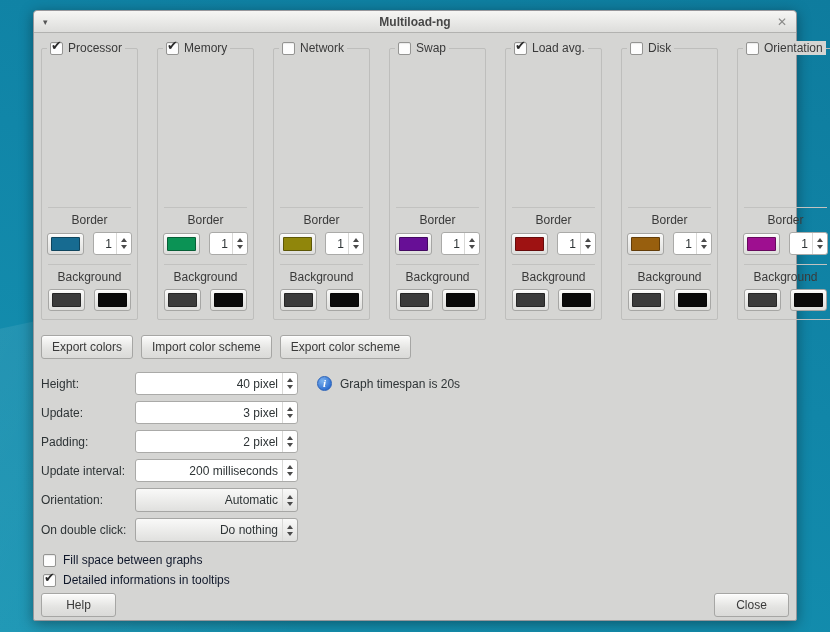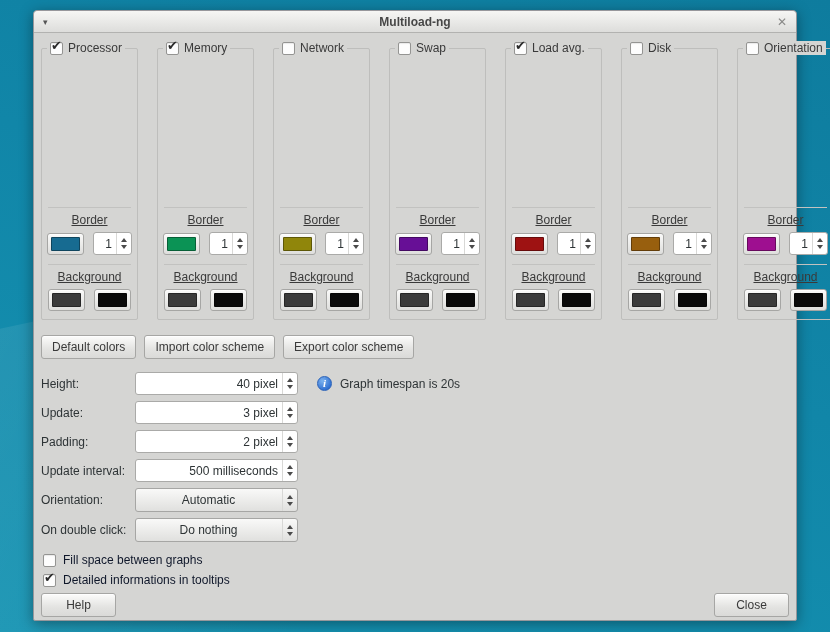--- a/index.html
+++ b/index.html
@@ -39,21 +39,21 @@
     font-size:13px; font-weight:700; color:#2a2a2a; }
 
   .color-list { display:flex; flex-direction:column; gap:6px; }
   .swatch { display:inline-flex; width:37px; height:22px; padding:3px;
     background:linear-gradient(#fafaf9,#dededc); border:1px solid #a6a6a4;
     border-radius:3px; box-shadow: inset 0 1px 0 rgba(255,255,255,0.7); cursor:default; }
   .swatch-inner { flex:1; border:1px solid rgba(0,0,0,0.35); border-radius:1px; }
 
   .sep { height:1px; background:#c2c2c0; margin:0 1px; }
   .sep.first { margin-top:auto; }
-  .subhead { text-align:center; color:#3a3a3a; margin:5px 0 5px;text-decoration:underline; }
+  .subhead { text-align:center; color:#3a3a3a; margin:5px 0 5px; }
   .border-row { display:flex; justify-content:center; align-items:center; gap:9px; margin-bottom:9px; }
   .bg-row { display:flex; justify-content:center; align-items:center; gap:9px; }
 
   .spin { display:flex; align-items:center; height:23px; background:#ffffff;
     border:1px solid #aaaaa8; border-radius:3px; overflow:hidden; cursor:text; }
   .spin.mini { width:39px; }
   .spin .value { flex:1; text-align:right; padding-right:4px; color:#2e3436; }
   .arrows { display:flex; flex-direction:column; align-items:center; justify-content:center;
     width:15px; align-self:stretch; gap:3px; cursor:default; }
   .spin .arrows { border-left:1px solid #d8d8d6; }
@@ -66,21 +66,21 @@
   .btn { background:linear-gradient(#fcfcfb,#e3e3e1 60%,#dadad8); border:1px solid #a6a6a4;
     border-radius:3px; padding:4px 10px; font-size:12px; color:#3a3a3a; cursor:default;
     box-shadow: inset 0 1px 0 rgba(255,255,255,0.7); font-family:inherit; }
 
   .settings { position:relative; margin-top:13px; }
   .srow { display:flex; align-items:center; margin-bottom:6px; }
   .slabel { width:94px; color:#2e3436; }
   .field { width:163px; }
   .combo { display:flex; align-items:center; height:24px; width:163px;
     background:linear-gradient(#f9f9f8,#e0e0de); border:1px solid #a6a6a4; border-radius:3px; cursor:default; }
-  .combo .value { flex:1; text-align:center; padding-left:3px; color:#2e3436; }
+  .combo .value { flex:1; text-align:right; padding-left:3px; color:#2e3436; }
   .info-note { position:absolute; left:276px; top:4px; display:flex; align-items:center; gap:8px; }
   .info-icon { width:15px; height:15px; border-radius:50%; flex:0 0 15px;
     background: radial-gradient(circle at 35% 30%, #7db3ef, #2f6fd0 75%);
     border:1px solid #2b62b8; color:#fff; font-family:"Liberation Serif","DejaVu Serif",serif;
     font-style:italic; font-weight:700; font-size:11px; text-align:center; line-height:13px; }
 
   .optrow { display:flex; align-items:center; gap:7px; margin:5px 0 6px; padding-left:2px; }
   .optrow .optlabel { color:#0f172a; }
 
   .footer { margin-top:auto; display:flex; justify-content:space-between; }
@@ -337,21 +337,21 @@
                 <span class="swatch-inner" style="background: rgb(59, 59, 59);"></span>
               </span>
               <span class="swatch">
                 <span class="swatch-inner" style="background: rgb(10, 10, 10);"></span>
               </span>
             </div>
           </div>
         </div>
 
       <div class="scheme-buttons">
-        <button class="btn">Default colors</button>
+        <button class="btn">Export colors</button>
         <button class="btn">Import color scheme</button>
         <button class="btn">Export color scheme</button>
       </div>
 
       <div class="settings">
         <div>
 
             <div class="srow">
               <span class="slabel">Height:</span>
               <span class="spin field">
@@ -381,21 +381,21 @@
                 <span class="arrows">
                   <span class="tri-up"></span>
                   <span class="tri-down"></span>
                 </span>
               </span>
             </div>
 
             <div class="srow">
               <span class="slabel">Update interval:</span>
               <span class="spin field">
-                <span class="value">500 milliseconds</span>
+                <span class="value">200 milliseconds</span>
                 <span class="arrows">
                   <span class="tri-up"></span>
                   <span class="tri-down"></span>
                 </span>
               </span>
             </div>
 
             <div class="srow">
               <span class="slabel">Orientation:</span>
               <span class="spin field combo">

